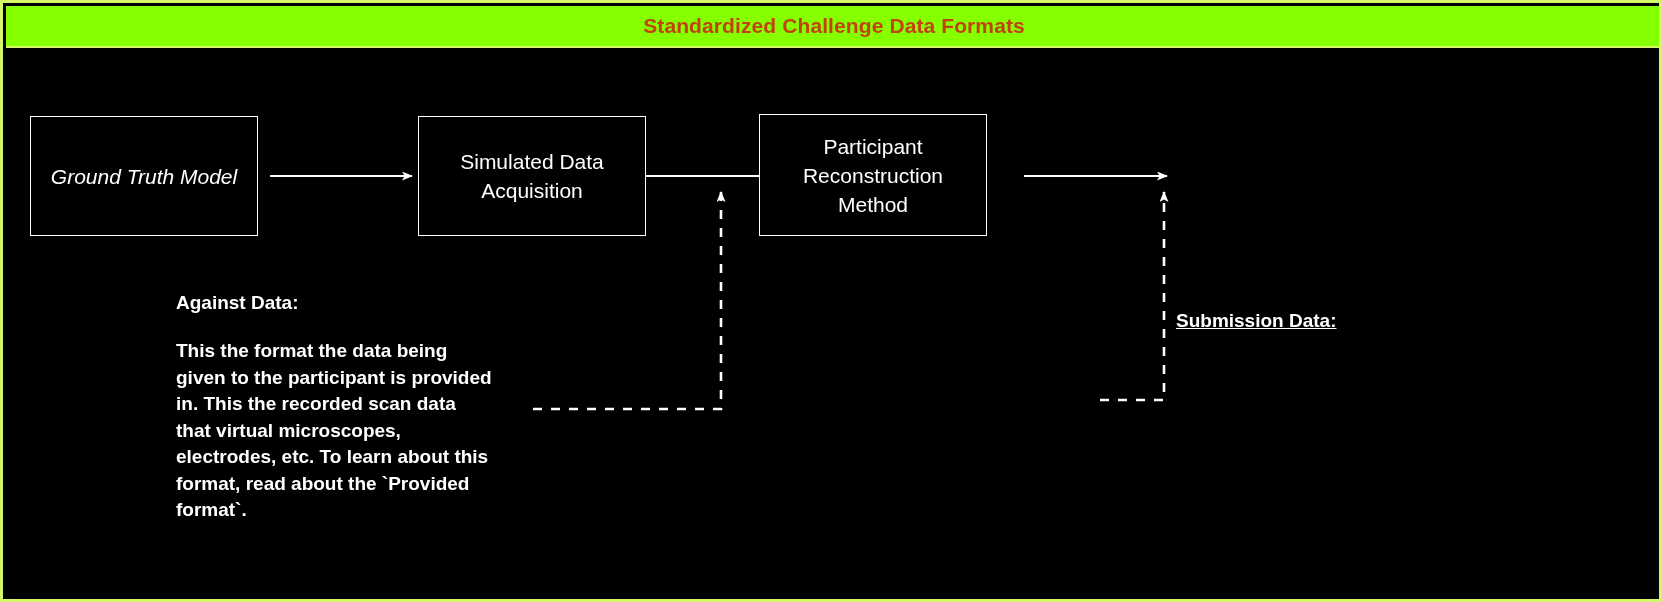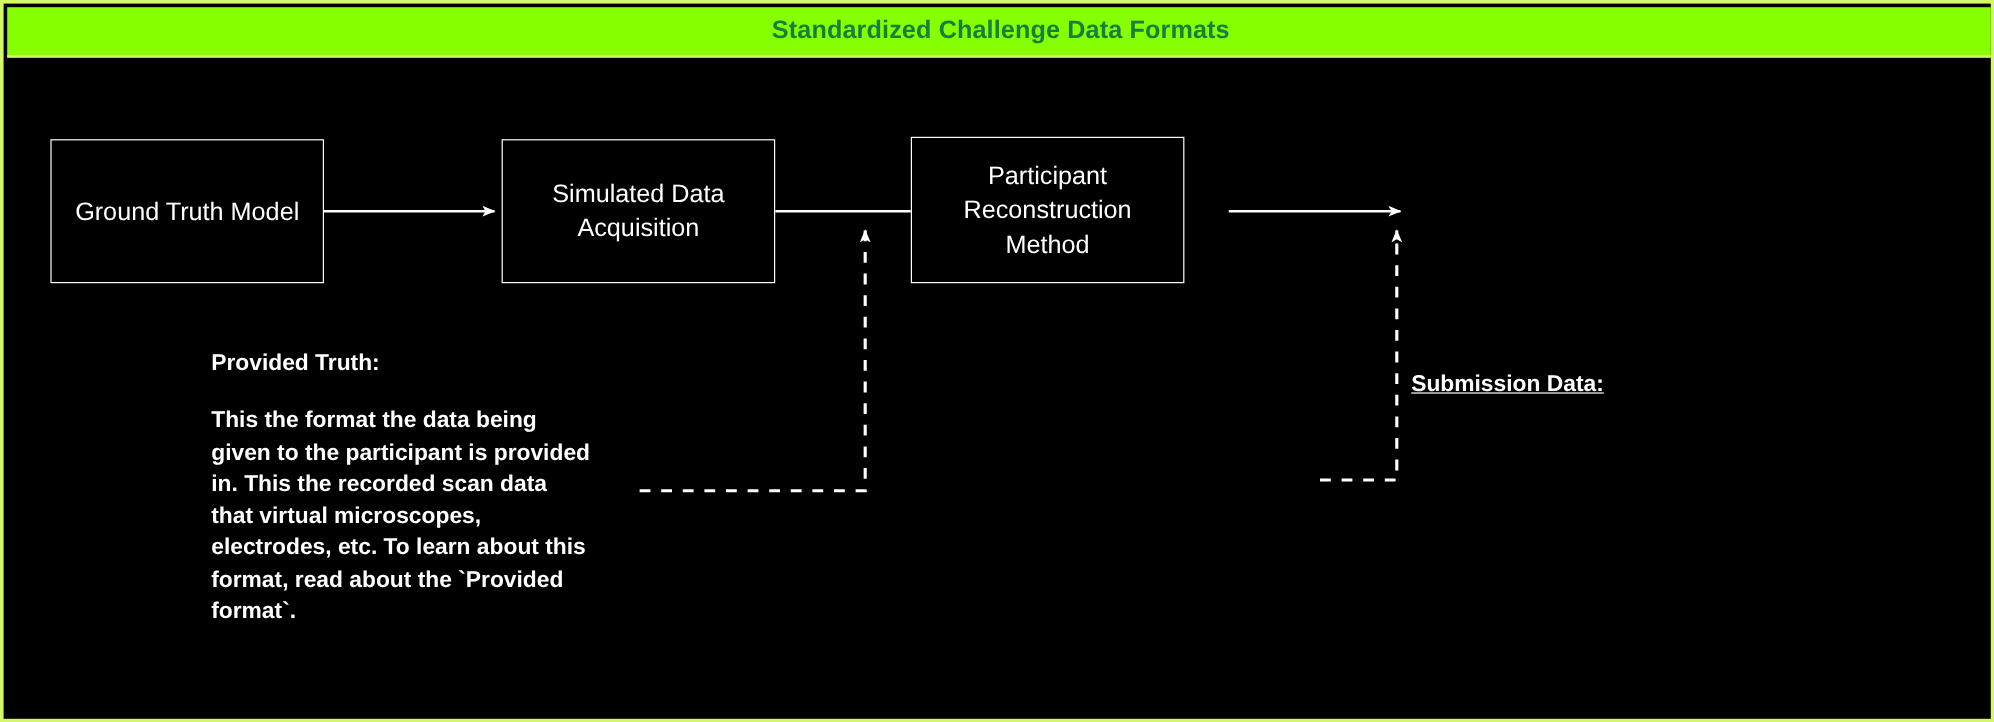--- a/index.html
+++ b/index.html
@@ -27,21 +27,21 @@
     width: 1656px;
     height: 42px;
     background: #86ff00;
     border-bottom: 2px solid #d4f76a;
     box-sizing: border-box;
     display: flex;
     align-items: center;
     justify-content: center;
   }
   #title-text {
-    color: #15803d;
+    color: #c2410c;
     font-size: 21px;
     font-weight: bold;
     letter-spacing: 0.1px;
     font-family: "Liberation Sans", sans-serif;
   }
   
   #canvas {
     position: absolute;
     left: 0;
     top: 47px;
@@ -58,21 +58,21 @@
     align-items: center;
     justify-content: center;
     text-align: center;
     color: #ffffff;
     font-size: 21px;
     line-height: 29px;
     font-family: "Liberation Sans", sans-serif;
     white-space: pre-line;
     padding: 0 8px;
   }
-  #node-ground-truth { left: 39px;   top: 66px;  width: 228px; height: 120px; }
+  #node-ground-truth { left: 27px;   top: 66px;  width: 228px; height: 120px; font-style: italic; }
   #node-simulated    { left: 415px;  top: 66px;  width: 228px; height: 120px; }
   #node-participant  { left: 756px;  top: 64px;  width: 228px; height: 122px; }
   #node-validate     { left: 1170px; top: 66px;  width: 228px; height: 120px; }
 
   
   .annotation {
     position: absolute;
     color: #ffffff;
     font-weight: bold;
     font-family: "Liberation Sans", sans-serif;
@@ -137,21 +137,21 @@
 
     <div class="node" id="node-simulated">Simulated Data
 Acquisition</div>
 
     <div class="node" id="node-participant">Participant
 Reconstruction
 Method</div>
 
 
     <div class="annotation" id="annotation-provided">
-      <p class="ann-heading">Provided Truth:</p>
+      <p class="ann-heading">Against Data:</p>
       <p class="ann-body">This the format the data being
 given to the participant is provided
 in. This the recorded scan data
 that virtual microscopes,
 electrodes, etc. To learn about this
 format, read about the `Provided
 format`.</p>
     </div>
 
     <div class="annotation" id="annotation-submission">

